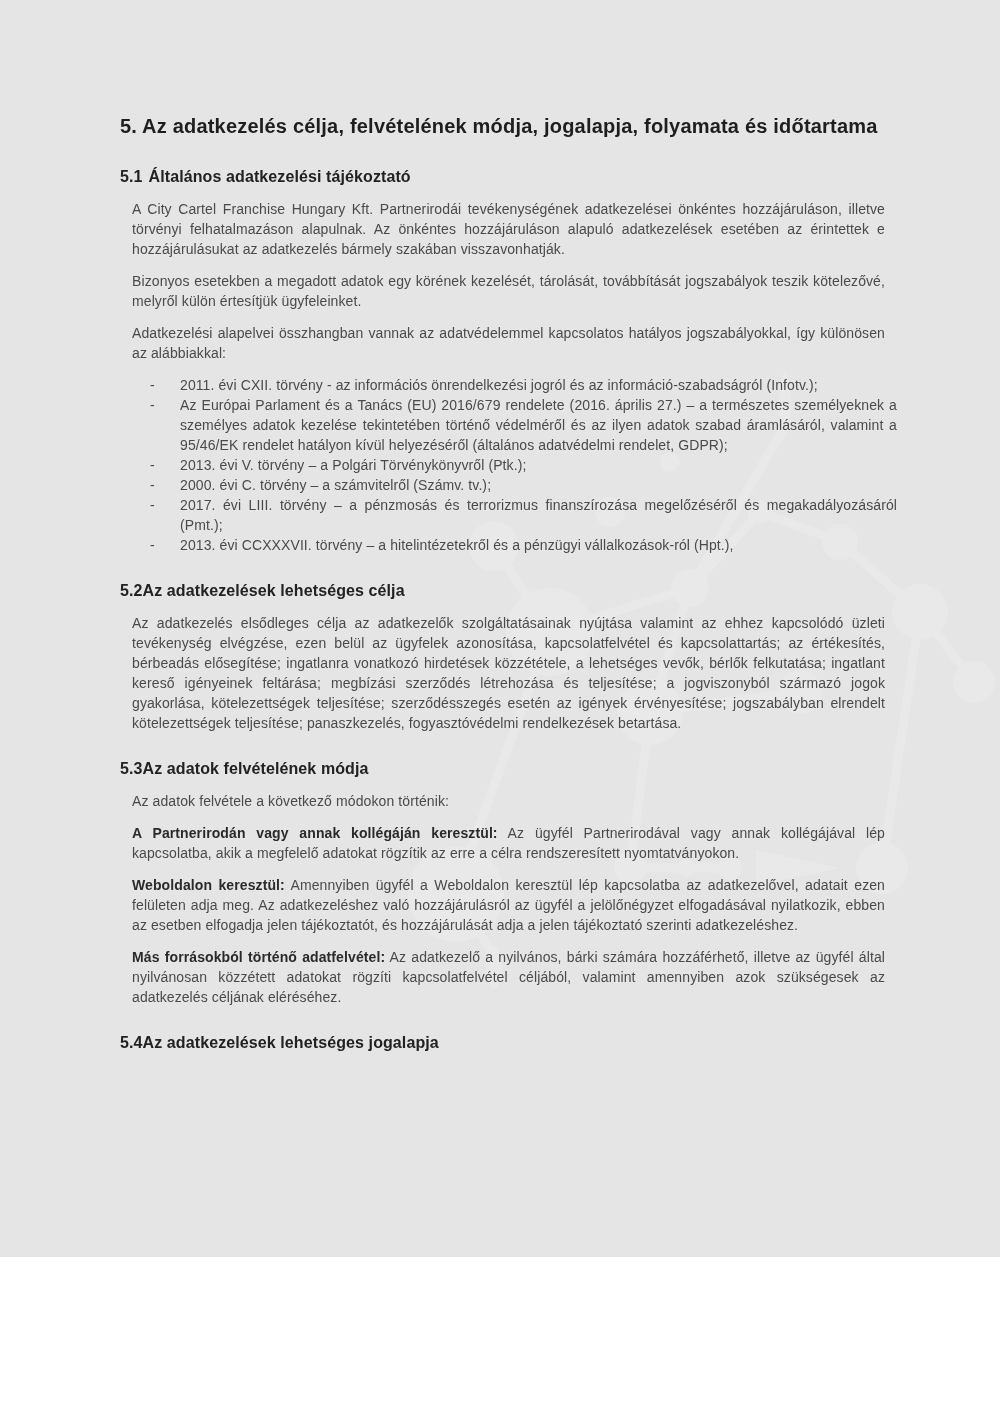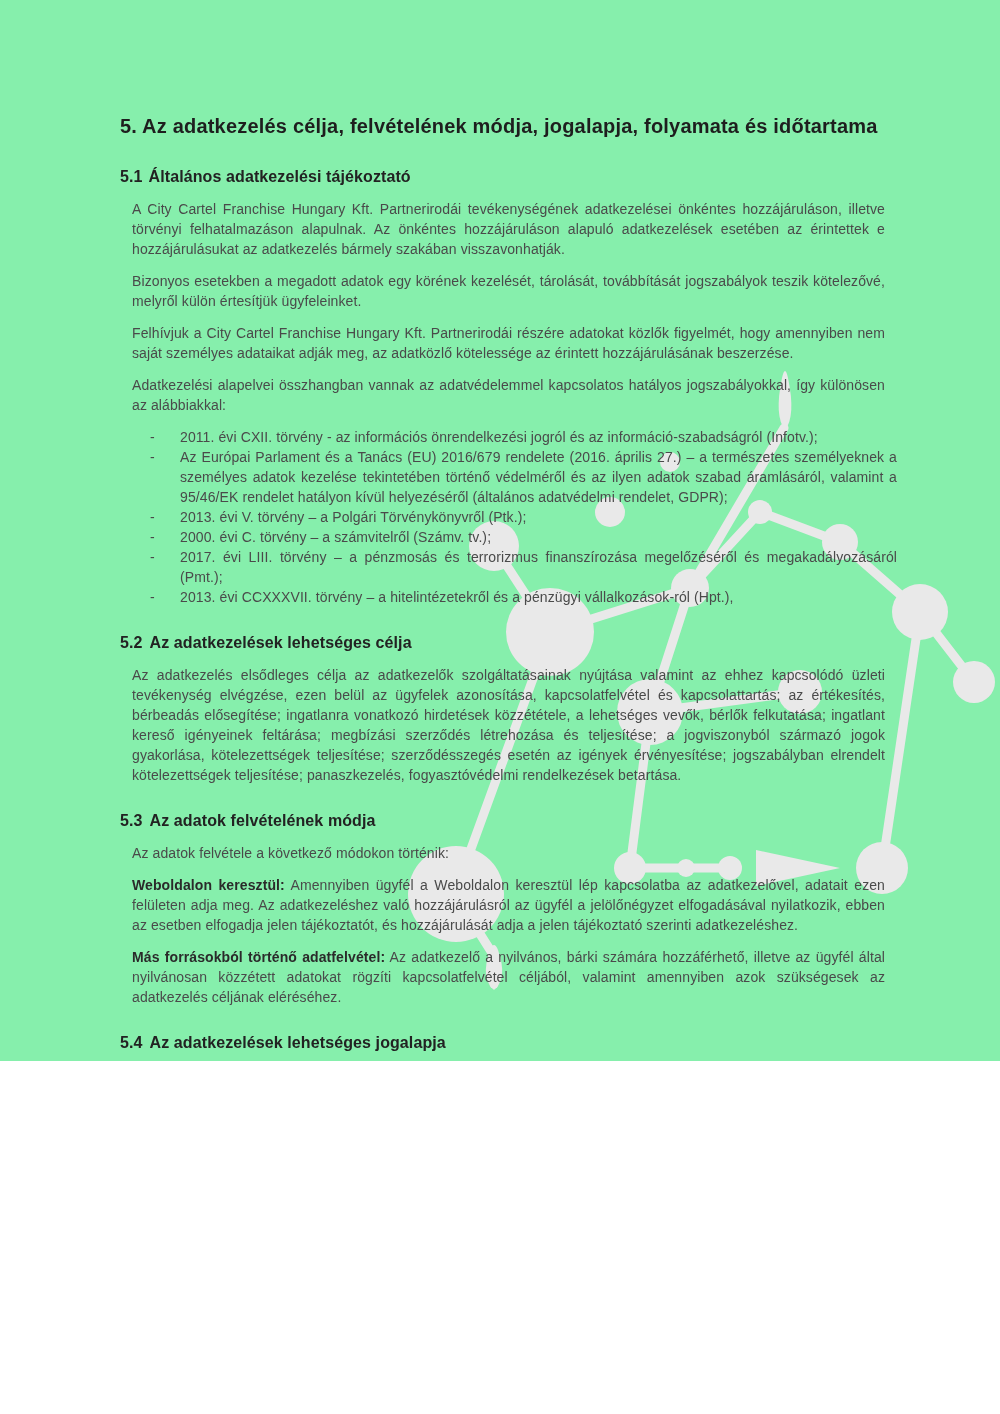--- a/index.html
+++ b/index.html
@@ -1,40 +1,40 @@
 <!DOCTYPE html>
 <html lang="hu"><head>
 <meta charset="utf-8">
 <style>
   html,body { margin:0; padding:0; background:#ffffff; }
   .page {
     position:relative;
-    width:1000px; height:1061px;
-    background:#86efac;
+    width:1000px; height:1257px;
+    background:#e5e5e5;
     overflow:hidden;
     font-family:"Liberation Sans", sans-serif;
     color:#4a4a4a;
   }
   .watermark {
     position:absolute; left:408px; top:250px; z-index:0;
     pointer-events:none;
   }
   .content { position:relative; z-index:1; padding:112px 103px 0 120px; }
 
   .title {
     font-size:20px; font-weight:700; line-height:29px;
     color:#1e1e1e; letter-spacing:0.2px;
     margin:0 0 26px 0; max-width:782px;
   }
   .h2 {
     font-size:16px; font-weight:700; line-height:20px;
     color:#222222; letter-spacing:0.1px;
     margin:26px 0 2px 0;
   }
-  .h2 .num { display:inline-block; margin-right:7px; }
+  .h2 .num { display:inline-block; }
   .h2.wide-num .num { margin-right:6px; }
 
   p.body {
     margin:12px; font-size:14px; line-height:20px;
     text-align:justify; letter-spacing:0.1px;
   }
   .gap { margin-top:20px; }
 
   .bullets { margin:0; }
   .bullet { display:flex; font-size:14px; line-height:20px; letter-spacing:0.1px; }
@@ -101,21 +101,20 @@
 
   <div class="content">
 
     <h1 class="title">5. Az adatkezelés célja, felvételének módja, jogalapja, folyamata és időtartama</h1>
 
     <h2 class="h2 wide-num">
       <span class="num">5.1</span><span>Általános adatkezelési tájékoztató</span>
     </h2>
     <p class="body">A City Cartel Franchise Hungary Kft. Partnerirodái tevékenységének adatkezelései önkéntes hozzájáruláson, illetve törvényi felhatalmazáson alapulnak. Az önkéntes hozzájáruláson alapuló adatkezelések esetében az érintettek e hozzájárulásukat az adatkezelés bármely szakában visszavonhatják.</p>
     <p class="body gap">Bizonyos esetekben a megadott adatok egy körének kezelését, tárolását, továbbítását jogszabályok teszik kötelezővé, melyről külön értesítjük ügyfeleinket.</p>
-    <p class="body gap">Felhívjuk a City Cartel Franchise Hungary Kft. Partnerirodái részére adatokat közlők figyelmét, hogy amennyiben nem saját személyes adataikat adják meg, az adatközlő kötelessége az érintett hozzájárulásának beszerzése.</p>
     <p class="body gap">Adatkezelési alapelvei összhangban vannak az adatvédelemmel kapcsolatos hatályos jogszabályokkal, így különösen az alábbiakkal:</p>
 
     <div class="bullets">
       <div class="bullet">
         <span class="marker">-</span>
         <span class="btext">2011. évi CXII. törvény - az információs önrendelkezési jogról és az információ-szabadságról (Infotv.);</span>
       </div>
       <div class="bullet">
         <span class="marker">-</span>
         <span class="btext">Az Európai Parlament és a Tanács (EU) 2016/679 rendelete (2016. április 27.) – a természetes személyeknek a személyes adatok kezelése tekintetében történő védelméről és az ilyen adatok szabad áramlásáról, valamint a 95/46/EK rendelet hatályon kívül helyezéséről (általános adatvédelmi rendelet, GDPR);</span>
@@ -141,20 +140,23 @@
     <h2 class="h2">
       <span class="num">5.2</span><span>Az adatkezelések lehetséges célja</span>
     </h2>
     <p class="body">Az adatkezelés elsődleges célja az adatkezelők szolgáltatásainak nyújtása valamint az ehhez kapcsolódó üzleti tevékenység elvégzése, ezen belül az ügyfelek azonosítása, kapcsolatfelvétel és kapcsolattartás; az értékesítés, bérbeadás elősegítése; ingatlanra vonatkozó hirdetések közzététele, a lehetséges vevők, bérlők felkutatása; ingatlant kereső igényeinek feltárása; megbízási szerződés létrehozása és teljesítése; a jogviszonyból származó jogok gyakorlása, kötelezettségek teljesítése; szerződésszegés esetén az igények érvényesítése; jogszabályban elrendelt kötelezettségek teljesítése; panaszkezelés, fogyasztóvédelmi rendelkezések betartása.</p>
 
     <h2 class="h2">
       <span class="num">5.3</span><span>Az adatok felvételének módja</span>
     </h2>
     <p class="body">Az adatok felvétele a következő módokon történik:</p>
     <p class="body">
+      <span class="lead">A Partnerirodán vagy annak kollégáján keresztül:</span><span> Az ügyfél Partnerirodával vagy annak kollégájával lép kapcsolatba, akik a megfelelő adatokat rögzítik az erre a célra rendszeresített nyomtatványokon.</span>
+    </p>
+    <p class="body">
       <span class="lead">Weboldalon keresztül:</span><span> Amennyiben ügyfél a Weboldalon keresztül lép kapcsolatba az adatkezelővel, adatait ezen felületen adja meg. Az adatkezeléshez való hozzájárulásról az ügyfél a jelölőnégyzet elfogadásával nyilatkozik, ebben az esetben elfogadja jelen tájékoztatót, és hozzájárulását adja a jelen tájékoztató szerinti adatkezeléshez.</span>
     </p>
     <p class="body">
       <span class="lead">Más forrásokból történő adatfelvétel:</span><span> Az adatkezelő a nyilvános, bárki számára hozzáférhető, illetve az ügyfél által nyilvánosan közzétett adatokat rögzíti kapcsolatfelvétel céljából, valamint amennyiben azok szükségesek az adatkezelés céljának eléréséhez.</span>
     </p>
 
     <h2 class="h2">
       <span class="num">5.4</span><span>Az adatkezelések lehetséges jogalapja</span>
     </h2>
 

